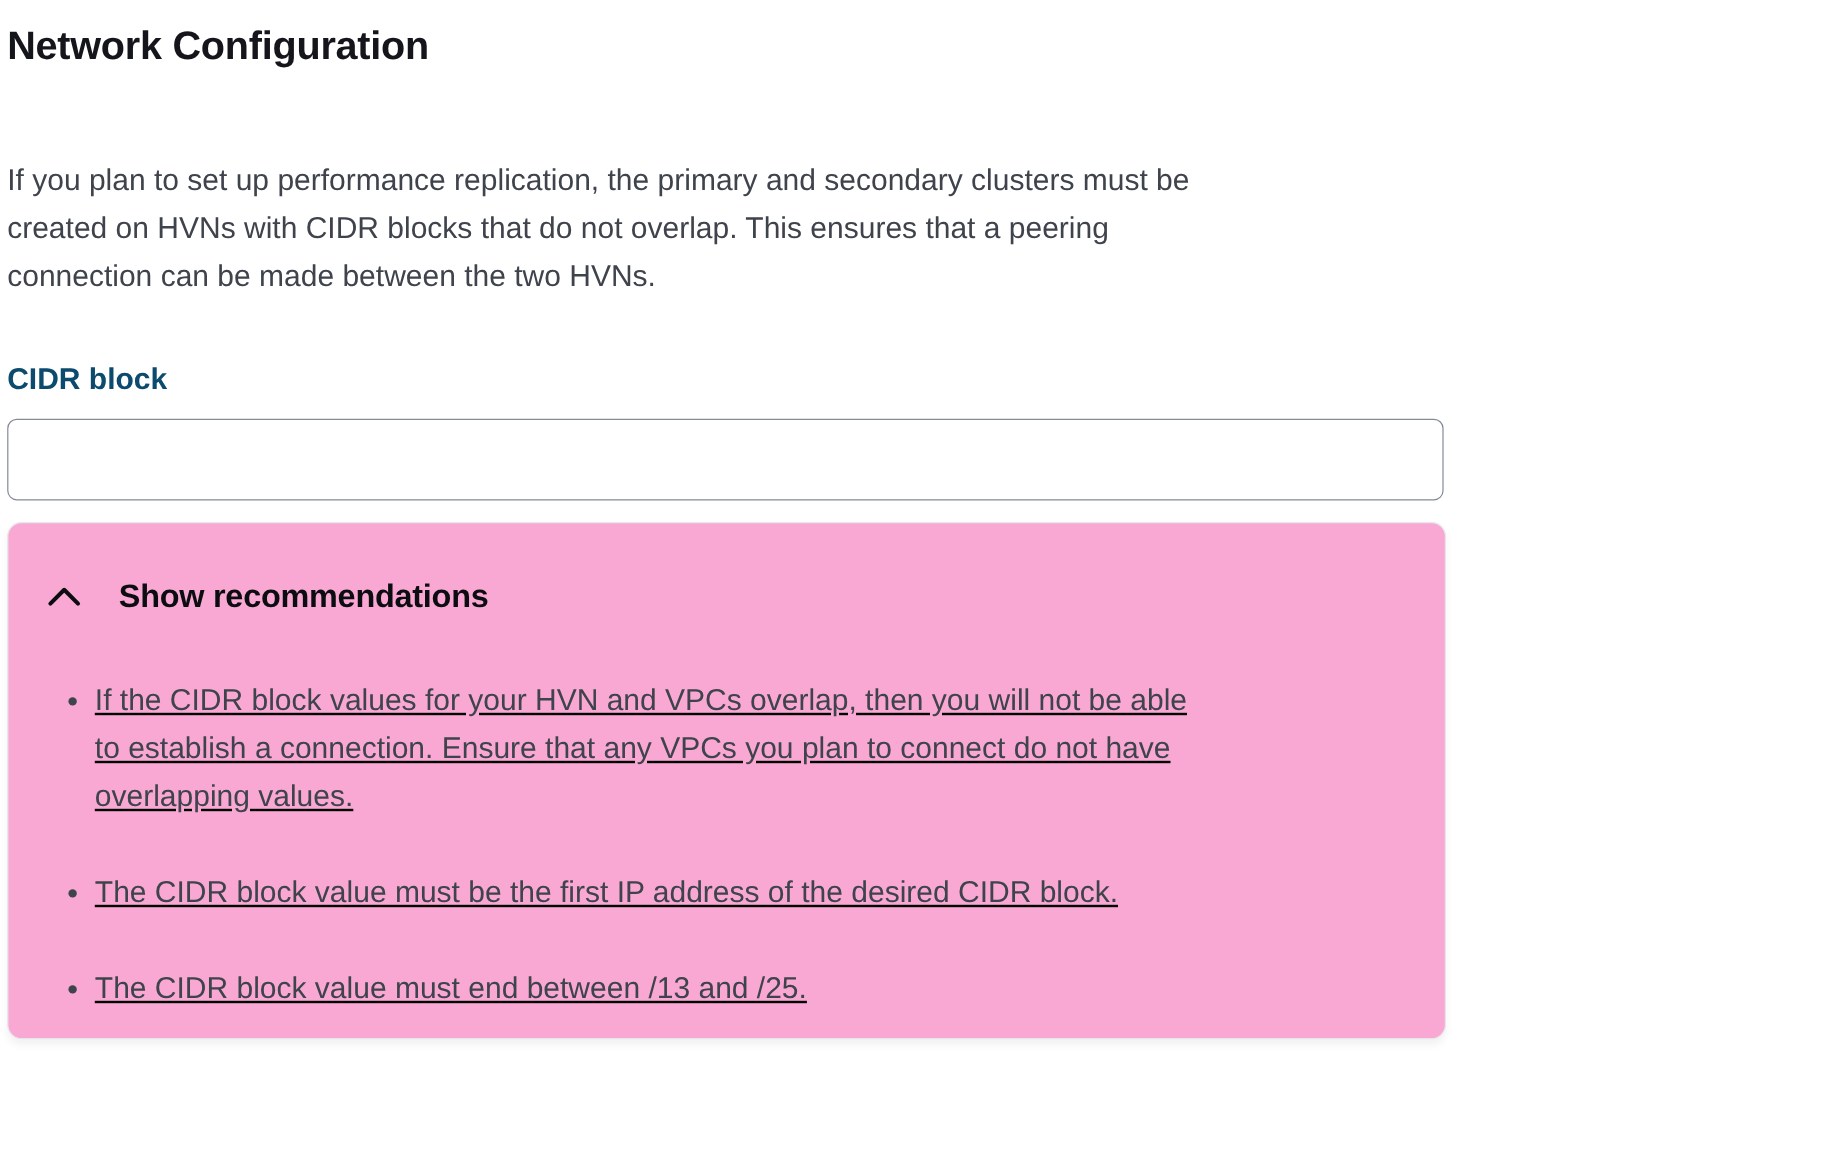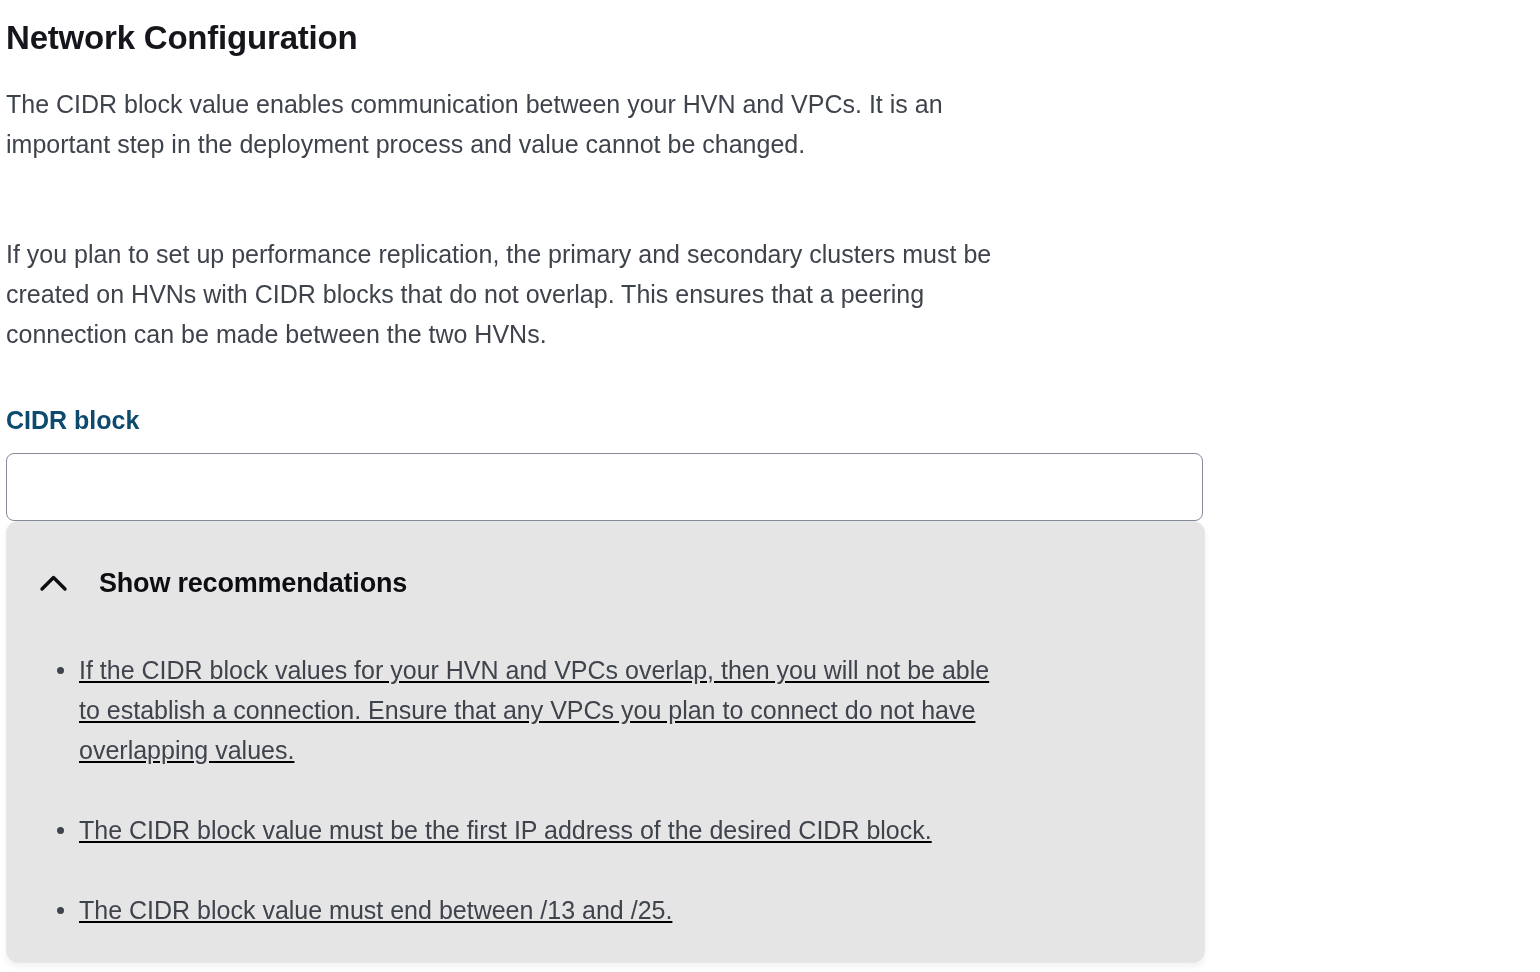--- a/index.html
+++ b/index.html
@@ -52,26 +52,27 @@
     height: 68px;
     border: 1.5px solid #848a98;
     border-radius: 8px;
     background: #ffffff;
     font-size: 25px;
     color: #15161b;
     padding: 0 20px;
     outline: none;
   }
   .reco-card {
+    margin-top: 18px;
     width: 1199px;
     border: 1.5px solid #e6e7ea;
     border-radius: 12px;
-    background: #e5e5e5;
+    background: #f9a8d4;
     box-shadow: 0 4px 6px rgba(90, 95, 106, 0.08);
-    padding: 40px 40px 32px 0;
+    padding: 40px 40px 21px 0;
   }
   .reco-toggle {
     display: flex;
     align-items: center;
     gap: 31px;
     padding-left: 32px;
     background: none;
     border: none;
     cursor: pointer;
     font-family: inherit;
@@ -117,22 +118,20 @@
   }
 </style>
 </head>
 <body>
 
 <div class="canvas">
   <div class="page">
 
     <h1 class="page-title">Network Configuration</h1>
 
-    <p class="intro">The CIDR block value enables communication between your HVN and VPCs. It is an
-important step in the deployment process and value cannot be changed.</p>
 
     <p class="intro second">If you plan to set up performance replication, the primary and secondary clusters must be
 created on HVNs with CIDR blocks that do not overlap. This ensures that a peering
 connection can be made between the two HVNs.</p>
 
     <div class="field-label">CIDR block</div>
 
     <input class="cidr-input" type="text" placeholder="" value="" style="">
 
     <div class="reco-card">

